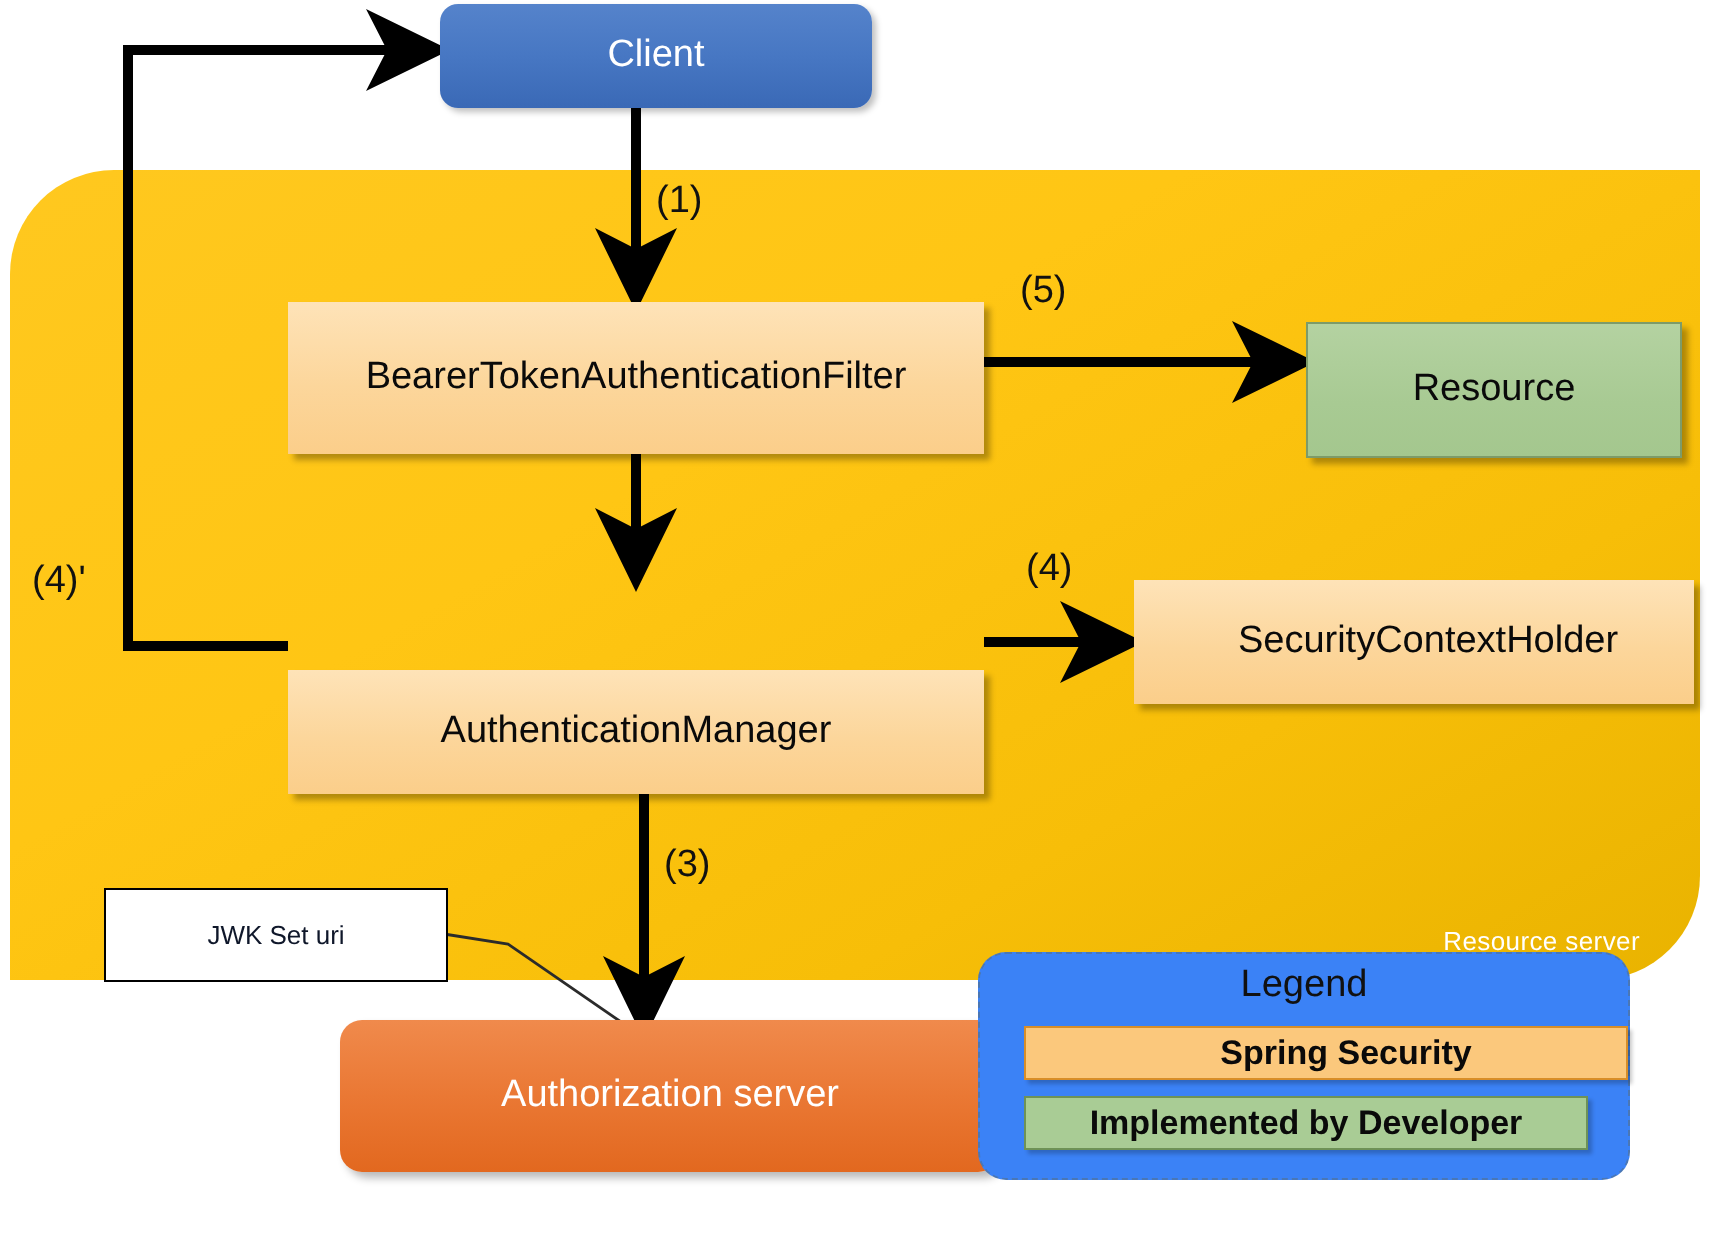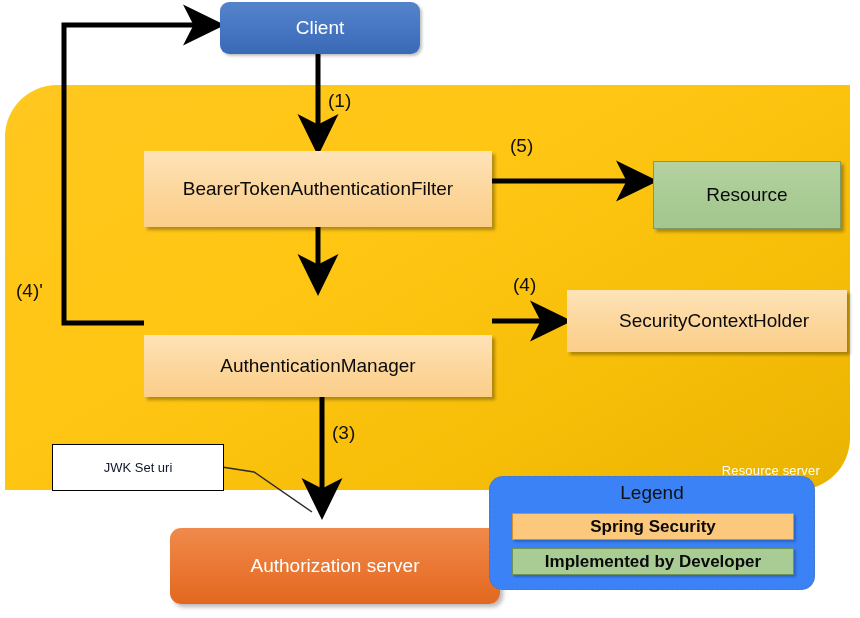--- a/index.html
+++ b/index.html
@@ -36,26 +36,26 @@
     box-shadow:2px 2px 3px rgba(0,0,0,.25);
   }
   .authz{
     background:linear-gradient(180deg,#F08A4C 0%,#EA7834 50%,#E2681F 100%);
     color:#ffffff;font-size:19px;border-radius:11px;
     box-shadow:3px 3px 4px rgba(0,0,0,.28);
   }
   .plainbox{background:#ffffff;border:1.5px solid #000000;color:#0f172a;font-size:13px;}
 
   
-  #client-node{left:220px;top:2px;width:200px;height:52px;}
+  #client-node{left:220px;top:2px;width:216px;height:52px;}
   #filter-node{left:144px;top:151px;width:348px;height:76px;}
   #authmgr-node{left:144px;top:291px;width:348px;height:62px;margin-top:44px;}
   #resource-node{left:653px;top:149px;width:186px;height:66px;}
   #sch-node{left:567px;top:290px;width:266px;height:62px;padding-left:14px;}
-  #authz-node{left:170px;top:528px;width:330px;height:76px;}
+  #authz-node{left:170px;top:510px;width:330px;height:76px;}
   #jwk-node{left:52px;top:444px;width:170px;height:45px;}
 
   
   .edge-label{position:absolute;font-size:19px;color:#111;white-space:nowrap;}
   #lbl-1{left:328px;top:90px;}
   #lbl-5{left:510px;top:135px;}
   #lbl-4{left:513px;top:274px;}
   #lbl-4p{left:16px;top:280px;}
   #lbl-3{left:332px;top:422px;}
 
@@ -67,21 +67,21 @@
   #legend-title{
     position:absolute;left:0;right:0;top:5px;text-align:center;
     font-size:19px;color:#111;
   }
   .legend-chip{
     position:absolute;left:22px;width:280px;height:25px;
     display:flex;align-items:center;justify-content:center;
     font-size:17px;font-weight:bold;color:#0a0a0a;
     box-shadow:2px 2px 2px rgba(0,0,0,.22);
   }
-  #legend-chip-spring{top:36px;background:#FBC87C;border:1px solid #D88E28;}
+  #legend-chip-spring{top:36px;background:#FBC87C;border:1px solid #D88E28;padding-left:20px;}
   #legend-chip-dev{top:71px;background:#A9CC95;border:1px solid #6E9257;}
 
   svg.overlay{position:absolute;left:0;top:0;width:860px;height:618px;pointer-events:none;}
 </style>
 </head>
 <body>
 
 <div id="stage">
 
   <div class="panel">

